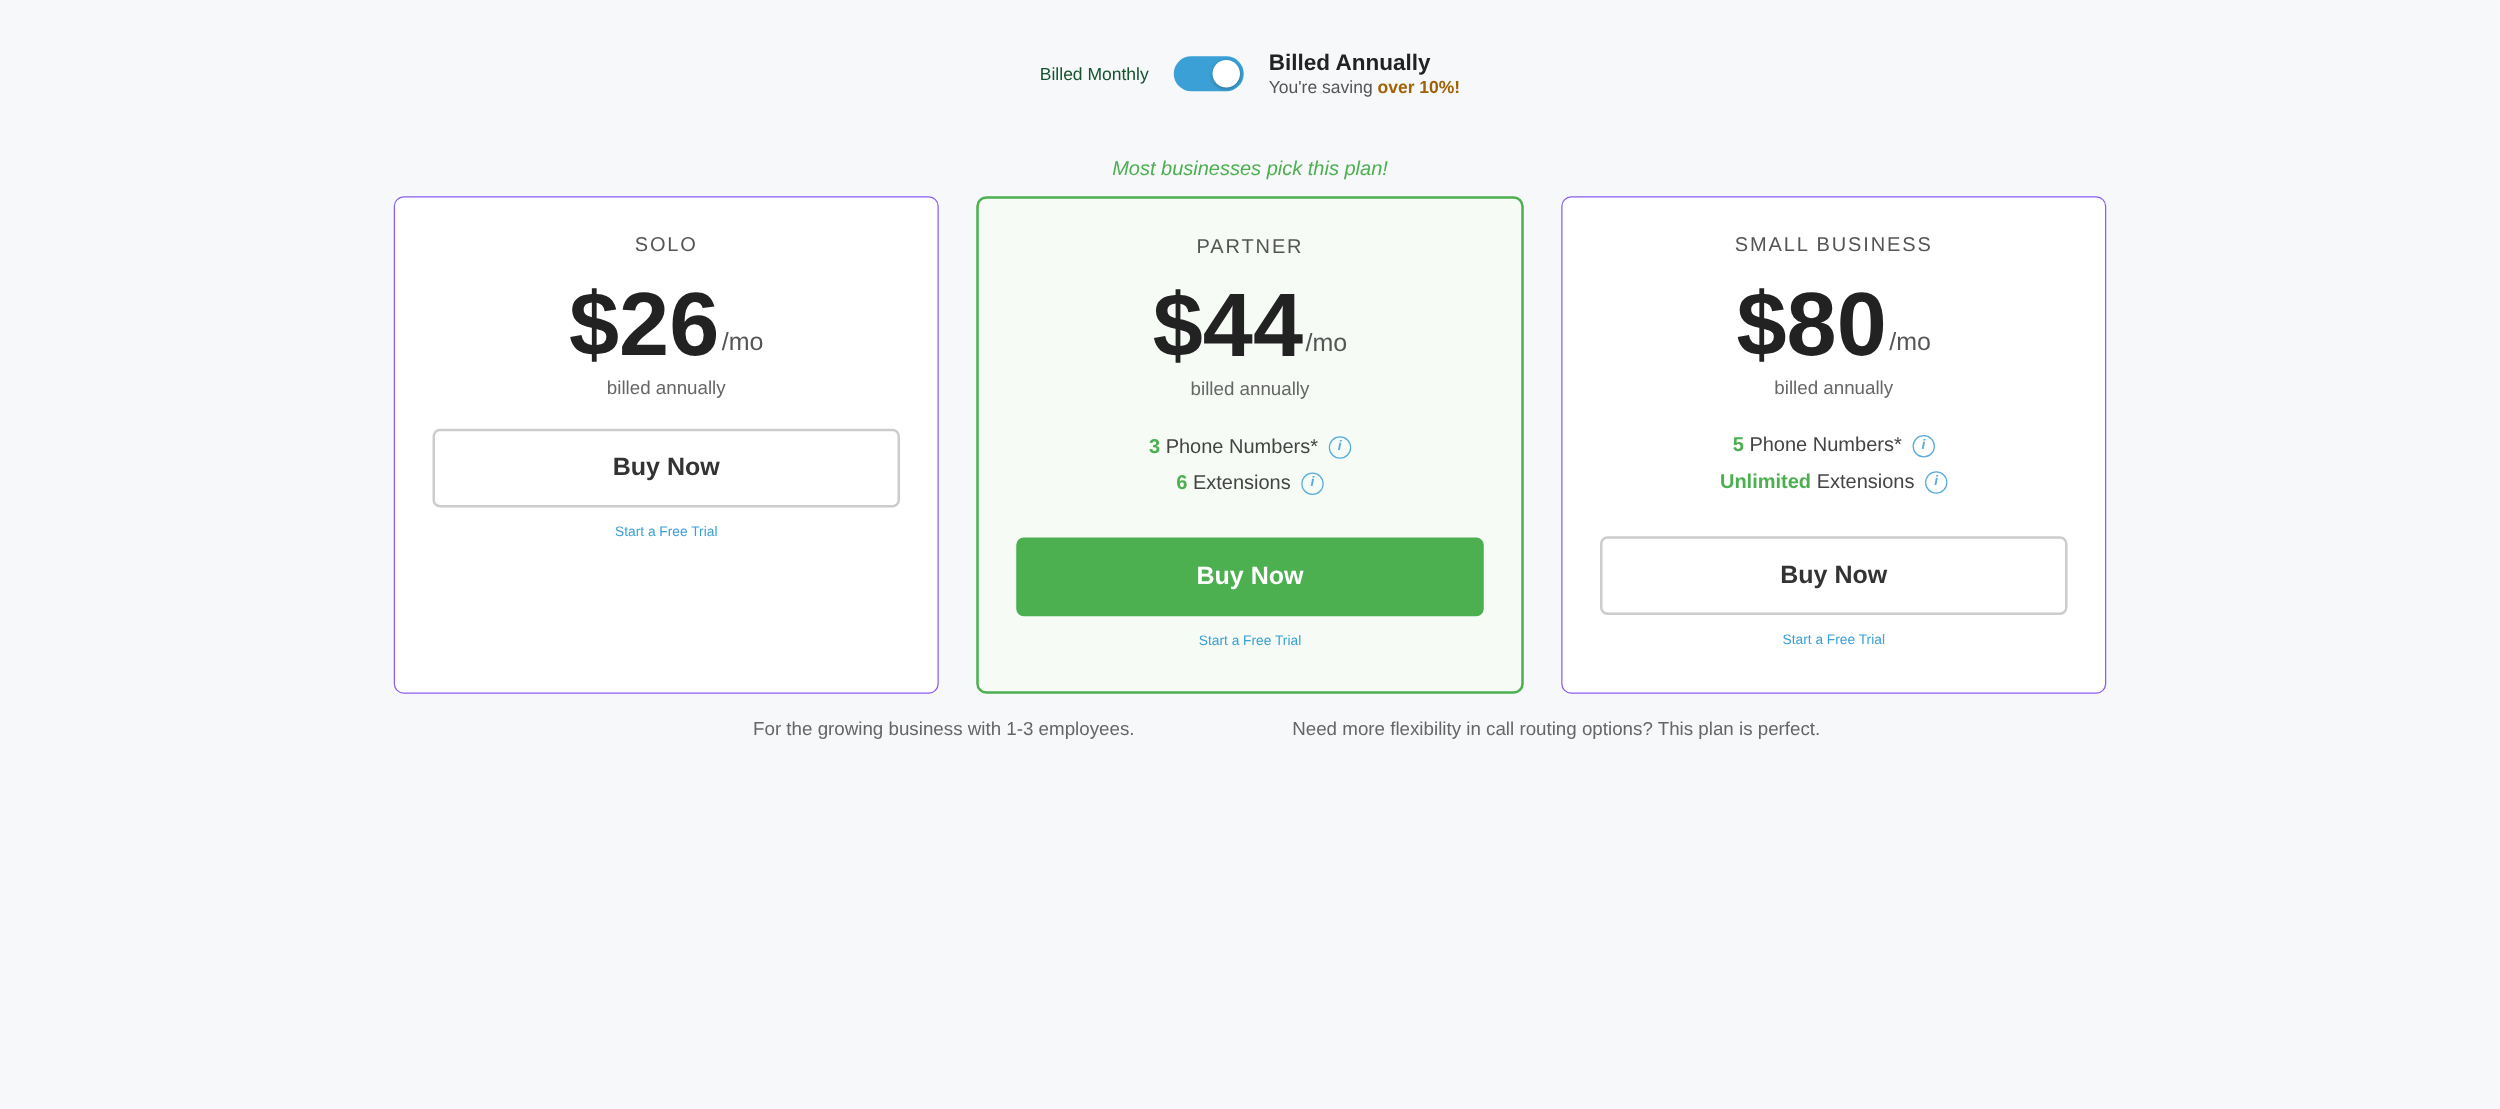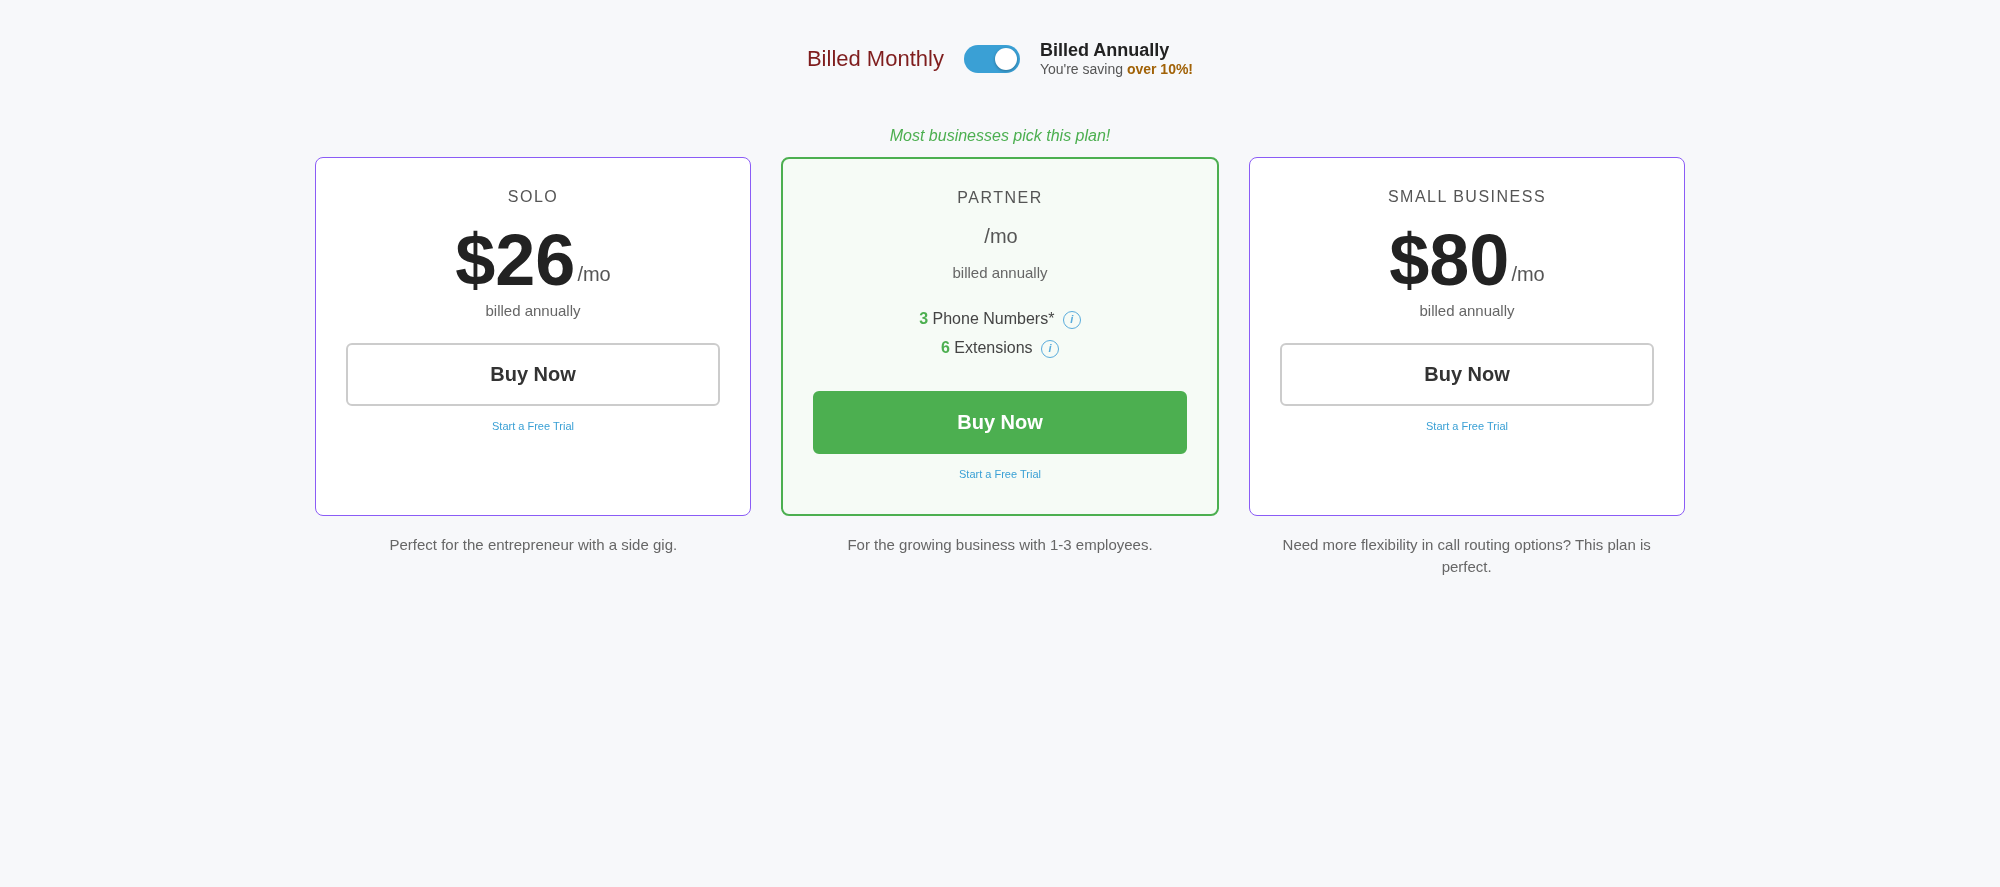--- a/index.html
+++ b/index.html
@@ -14,22 +14,22 @@
     }
 
     
     .billing-toggle-section {
       display: flex;
       align-items: center;
       gap: 20px;
       margin-bottom: 50px;
     }
     .billing-monthly-label {
-      font-size: 22px;
-      color: #7f1d1d;
+      font-size: 14px;
+      color: #14532d;
     }
     .toggle-switch {
       position: relative;
       width: 56px;
       height: 28px;
       background: #3aa0d5;
       border-radius: 14px;
       cursor: pointer;
       display: flex;
       align-items: center;
@@ -238,20 +238,21 @@
       <span class="price-per-mo">/mo</span>
     </div>
     <div class="price-billing">billed annually</div>
     <button class="buy-now-btn">Buy Now</button>
     <a class="free-trial-link">Start a Free Trial</a>
   </div>
 
   <div class="pricing-card featured">
     <div class="plan-name">PARTNER</div>
     <div class="price-row">
+      <span class="price-dollar">$44</span>
       <span class="price-per-mo">/mo</span>
     </div>
     <div class="price-billing">billed annually</div>
     <ul class="features-list">
       <li>
         <span class="highlight">3</span> Phone Numbers*
         <span class="info-icon">i</span>
       </li>
       <li>
         <span class="highlight">6</span> Extensions
@@ -262,23 +263,32 @@
     <a class="free-trial-link">Start a Free Trial</a>
   </div>
 
   <div class="pricing-card">
     <div class="plan-name">SMALL BUSINESS</div>
     <div class="price-row">
       <span class="price-dollar">$80</span>
       <span class="price-per-mo">/mo</span>
     </div>
     <div class="price-billing">billed annually</div>
+    <ul class="features-list">
+      <li>
+        <span class="highlight">5</span> Phone Numbers*
+        <span class="info-icon">i</span>
+      </li>
+      <li>
+        <span class="highlight">Unlimited</span> Extensions
+        <span class="info-icon">i</span>
+      </li>
+    </ul>
     <button class="buy-now-btn">Buy Now</button>
     <a class="free-trial-link">Start a Free Trial</a>
   </div>
 
 </div>
 
 <div class="cards-descriptions">
-  <div class="card-description">Perfect for the entrepreneur with a side gig.</div>
   <div class="card-description">For the growing business with 1-3 employees.</div>
   <div class="card-description">Need more flexibility in call routing options? This plan is perfect.</div>
 </div>
 
 </body></html>

